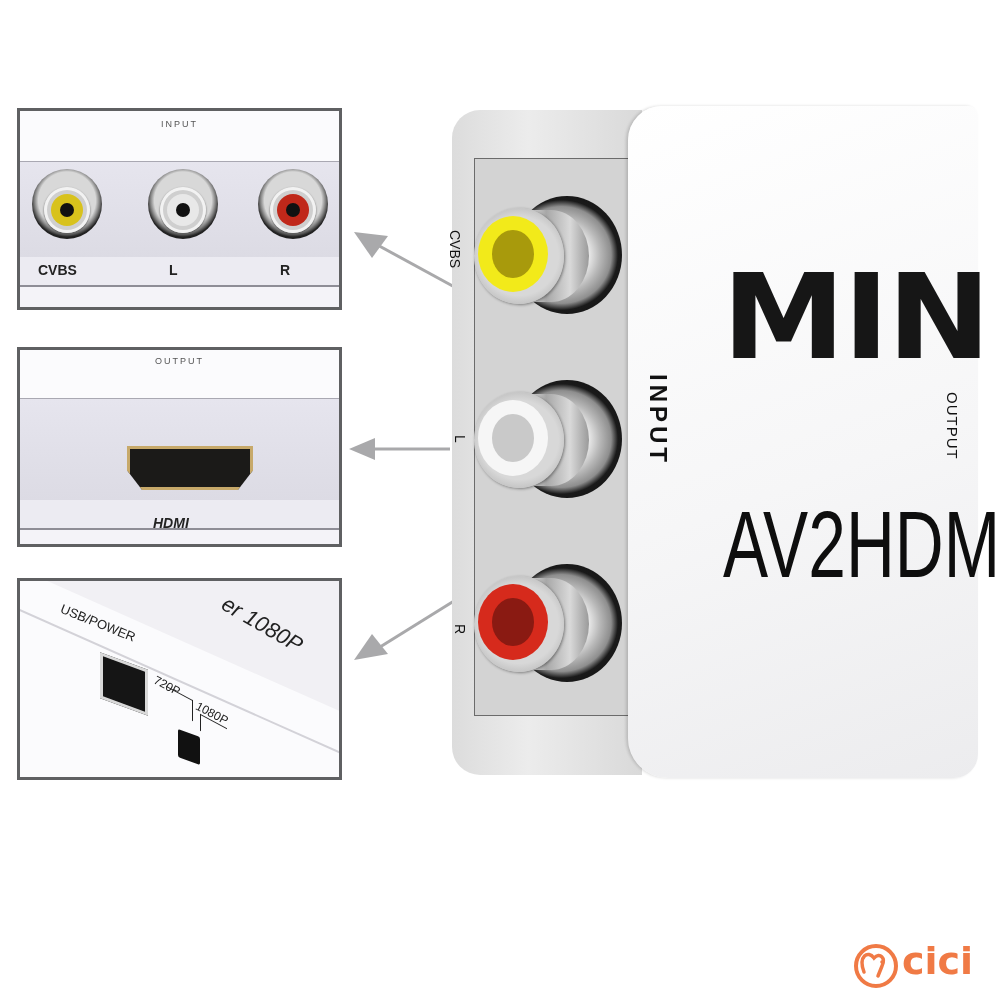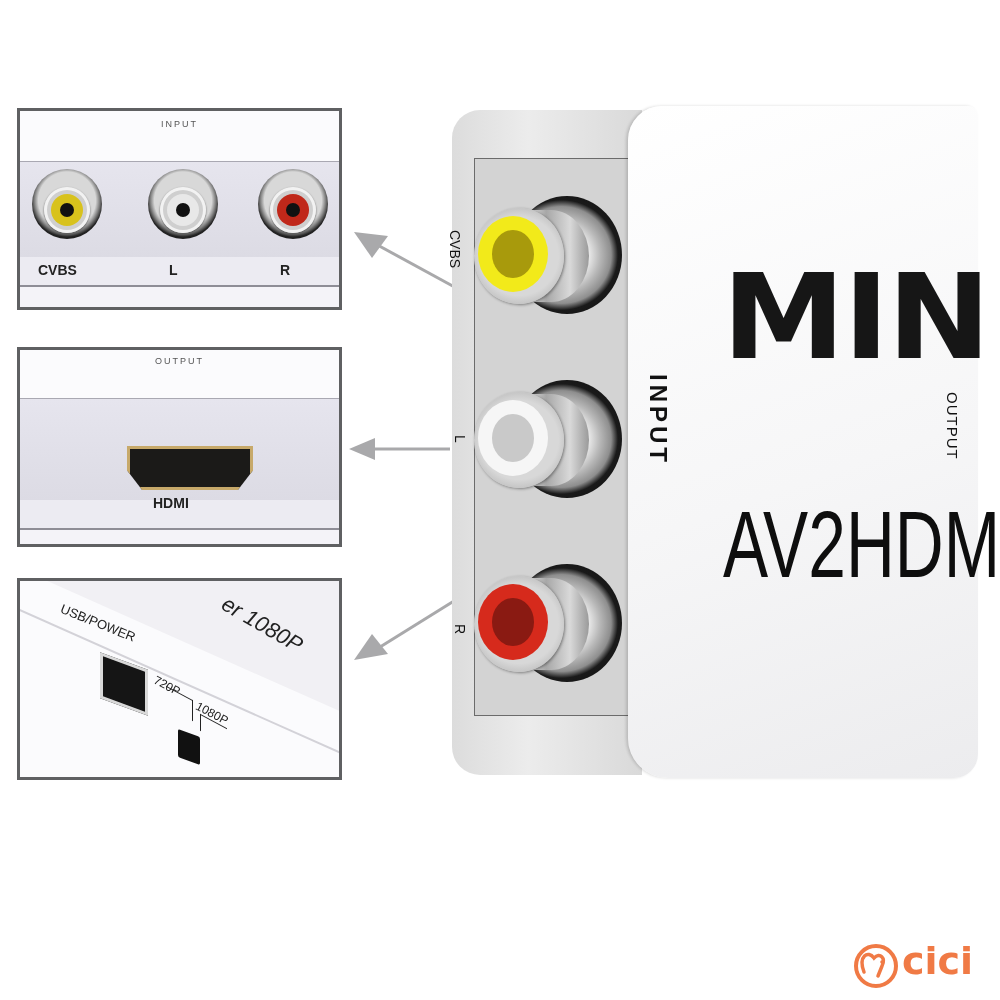--- a/index.html
+++ b/index.html
@@ -74,21 +74,21 @@
   <div class="port-label" style="left:149px; top:151px;">L</div>
   <div class="port-label" style="left:260px; top:151px;">R</div>
 </div>
 
 <div class="panel" style="top:347px; height:200px;">
   <div class="topband" style="height:48px;"></div>
   <div class="caption-small" style="top:6px;">OUTPUT</div>
   <div class="face" style="top:48px; height:102px;"></div>
   <div class="labelband" style="top:150px; height:28px;"></div>
   <div class="hdmi-port"></div>
-  <div class="port-label" style="left:133px; top:145px;">HDMI</div>
+  <div class="port-label" style="left:133px; top:165px;font-style:italic;">HDMI</div>
 </div>
 
 <div class="panel" style="top:578px; height:202px; background:#f1f0f4;">
   <div class="abs" style="left:-40px; top:-30px; width:420px; height:200px; background:#fbfbfd; transform:rotate(24deg); transform-origin:left top;"></div>
   <div class="abs" style="left:0; top:28px; width:400px; height:2px; background:#d3d2d8; transform:rotate(24deg); transform-origin:left top;"></div>
   <div class="abs" style="left:210px; top:10px; font-size:22px; color:#222; transform:rotate(30deg); transform-origin:left top; font-style:italic;">er 1080P</div>
   <div class="abs" style="left:44px; top:20px; font-size:13px; color:#222; transform:rotate(22deg); transform-origin:left top;">USB/POWER</div>
   <div class="abs" style="left:80px; top:80px; width:48px; height:46px; background:#151515; border:3px solid #d9d9d9; transform:skewY(20deg); box-sizing:border-box;"></div>
   <div class="abs" style="left:138px; top:92px; font-size:12px; color:#222; transform:rotate(28deg); transform-origin:left top;">720P</div>
   <div class="abs" style="left:180px; top:118px; font-size:12px; color:#222; transform:rotate(28deg); transform-origin:left top;">1080P</div>

